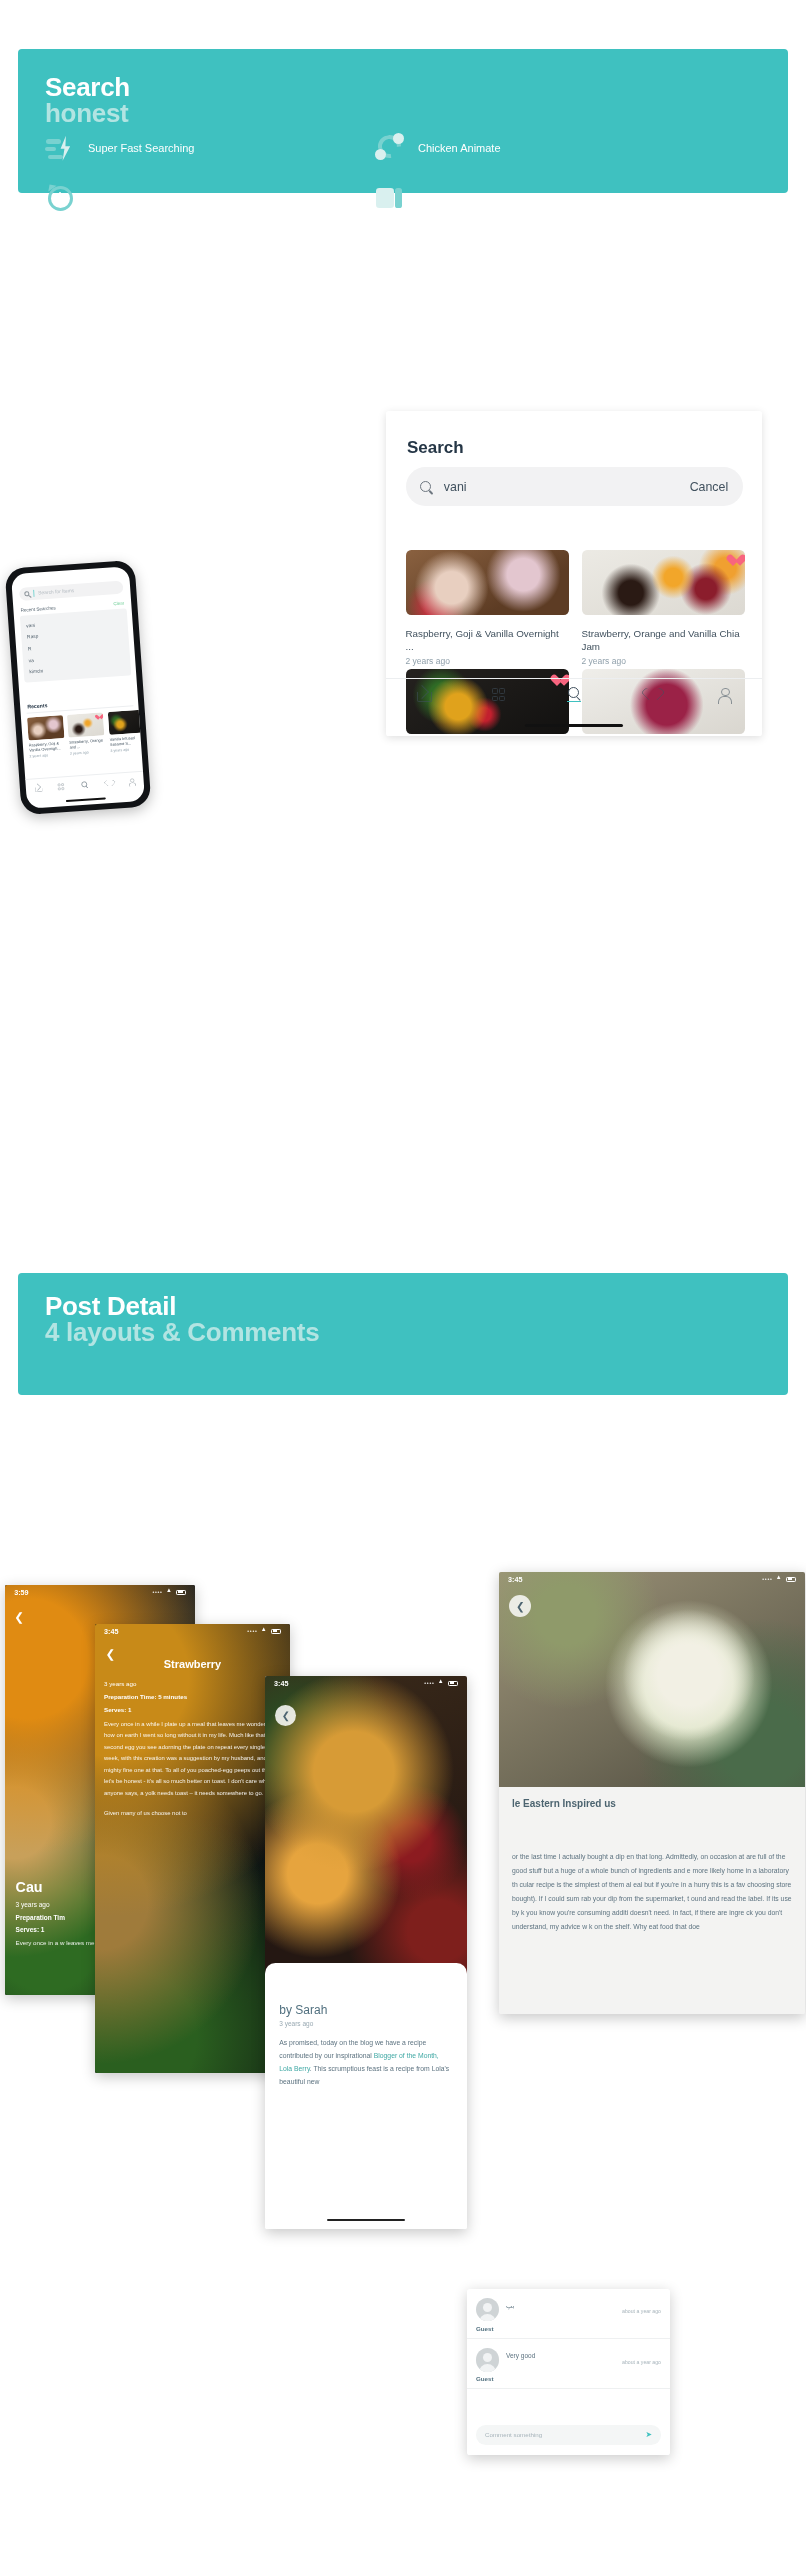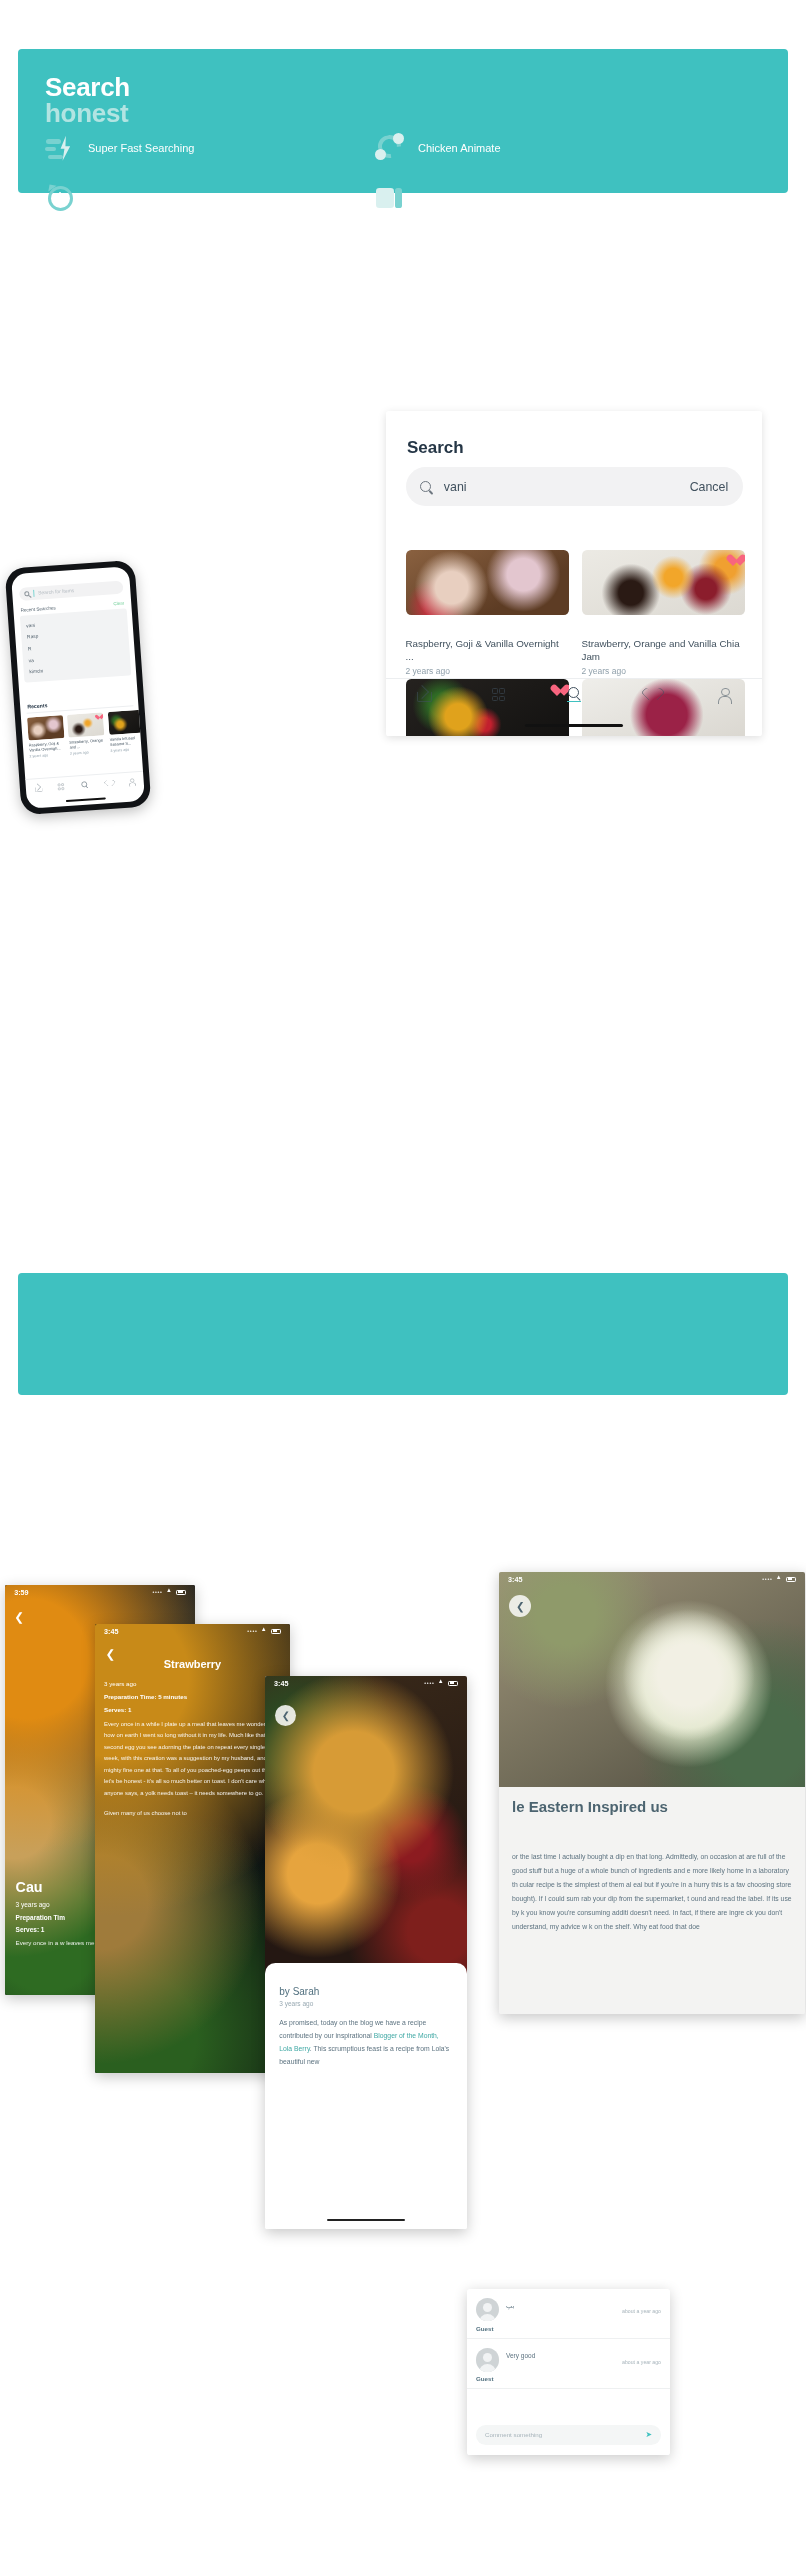--- a/index.html
+++ b/index.html
@@ -144,21 +144,21 @@
     display: flex; align-items: center; padding-left: 19.5px;
     font-size: 10.4px; color: #41515e;
   }
   .sc-grid {
     position: absolute; left: 19.5px; top: 139px;
     width: 338px;
     display: grid; grid-template-columns: 1fr 1fr; column-gap: 13px; row-gap: 3.9px;
   }
   .sc-cell { width: 163px; }
   .sc-thumb { width: 163px; height: 65px; border-radius: 5.2px; position: relative; overflow: hidden; }
-  .sc-cap { font-size: 9.8px; color: #41515e; line-height: 1.3; margin-top: 23px; height: 25px; }
+  .sc-cap { font-size: 9.8px; color: #41515e; line-height: 1.3; margin-top: 13px; height: 25px; }
   .sc-time { font-size: 8.5px; color: #90a0ab; margin-top: 2.6px; }
   .heart { position: absolute; right: 5.2px; top: 5.2px; width: 13px; height: 11.7px; }
   .heart::before, .heart::after {
     content: ""; position: absolute; width: 7.2px; height: 11px; background: #f8657f;
     border-radius: 7.2px 7.2px 0 0; top: 0;
   }
   .heart::before { left: 6.5px; transform: rotate(-45deg); transform-origin: 0 100%; }
   .heart::after  { left: 6.5px; transform: rotate(45deg);  transform-origin: 100% 100%; }
 
   
@@ -283,40 +283,40 @@
       radial-gradient(circle at 62% 48%, #f2f0e4 0 14%, transparent 30%),
       radial-gradient(circle at 62% 52%, #dfe6c9 0 20%, transparent 38%),
       radial-gradient(circle at 22% 20%, #8f9a6a 0 10%, transparent 32%),
       radial-gradient(circle at 86% 80%, #4a6b4a 0 13%, transparent 40%),
       linear-gradient(150deg, #9e9479, #6f6a57 60%, #4d4a3e); }
   #screen3 .s3-status { color: #fff; }
   #screen3 .back-circle { position: absolute; left: 10.4px; top: 23.4px; width: 22px; height: 22px;
       border-radius: 50%; background: rgba(255,255,255,.82); display:flex; align-items:center; justify-content:center;
       color:#4c6470; font-size: 10.4px; z-index: 5; }
   #screen3 .s3-title { position: absolute; left: 13px; right: 9px; top: 226px;
-      font-size: 15px; font-weight: bold; color: #4c6470; line-height: 1.25; }
+      font-size: 10px; font-weight: bold; color: #4c6470; line-height: 1.25; }
   #screen3 .s3-para { position: absolute; left: 13px; right: 9px; top: 278px;
       font-size: 6.8px; line-height: 2.05; color: #5d7380; }
 
   
   #screen4 { left: 265px; top: 1676px; width: 202px; height: 553px; background: #fff; border-radius: 2px; }
   #screen4 .photo { position: absolute; left: 0; top: 0; width: 100%; height: 319px; background:
       radial-gradient(circle at 44% 30%, #d79b36 0 16%, transparent 40%),
       radial-gradient(circle at 26% 62%, #e6a43e 0 12%, transparent 34%),
       radial-gradient(circle at 72% 52%, #8c1b20 0 9%, transparent 26%),
       radial-gradient(circle at 16% 20%, #2c4a22 0 11%, transparent 32%),
       radial-gradient(circle at 86% 80%, #7e1f1c 0 10%, transparent 30%),
       linear-gradient(160deg, #3a2a1a, #241712 70%); }
   #screen4 .back-circle { position: absolute; left: 10.4px; top: 29px; width: 21px; height: 21px;
       border-radius: 50%; background: rgba(255,255,255,.85); display:flex; align-items:center; justify-content:center;
       color:#4c6470; font-size: 9.8px; z-index: 5; }
   #screen4 .sheet { position: absolute; left: 0; top: 287px; width: 100%; bottom: 0;
       background: #fff; border-radius: 10.4px 10.4px 0 0; padding: 17px 14.3px 0; }
   #screen4 .s4-title { font-size: 12.4px; font-weight: bold; color: #51707f; line-height: 1.25; }
-  #screen4 .s4-by { font-size: 10px; color: #51707f; margin-top: 6px; }
+  #screen4 .s4-by { font-size: 12px; color: #51707f; margin-top: 23px; }
   #screen4 .s4-time { font-size: 6.5px; color: #9aaab3; margin-top: 2.6px; }
   #screen4 .s4-para { font-size: 6.8px; line-height: 1.95; color: #5d7380; margin-top: 9px; }
   #screen4 .s4-para a { color: #3fa8a4; }
   #screen4 .s4-bar { position: absolute; left: 50%; transform: translateX(-50%); bottom: 7.8px;
       width: 78px; height: 2.6px; background: #222; border-radius: 1.3px; }
 
   
   #comments { position: absolute; left: 467px; top: 2289px; width: 203px; height: 166px;
       background: #fff; border-radius: 2.6px; box-shadow: 0 3.9px 14.3px rgba(0,0,0,.2); overflow: hidden; }
   .cmt { display: flex; padding: 9px 9px 6.5px; border-bottom: 0.7px solid #eef0f1; }
@@ -516,20 +516,24 @@
         </div>
       <div>
           <div class="tabico ti-user"></div>
         </div>
     </div>
     <div class="ph-home-ind"></div>
   </div>
 </div>
 
 <div class="banner" id="banner-post">
+  <div class="banner-head">
+    <div class="banner-title">Post Detail</div>
+    <div class="banner-sub">4 layouts &amp; Comments</div>
+  </div>
 </div>
 
 <div class="screen" id="screen3">
   <div class="photo"></div>
   <div class="status s3-status">
     <span>3:45</span>
     <span class="right">
       <span class="dots">••••</span>
       <span class="wifi"></span>
       <span class="batt"></span>

